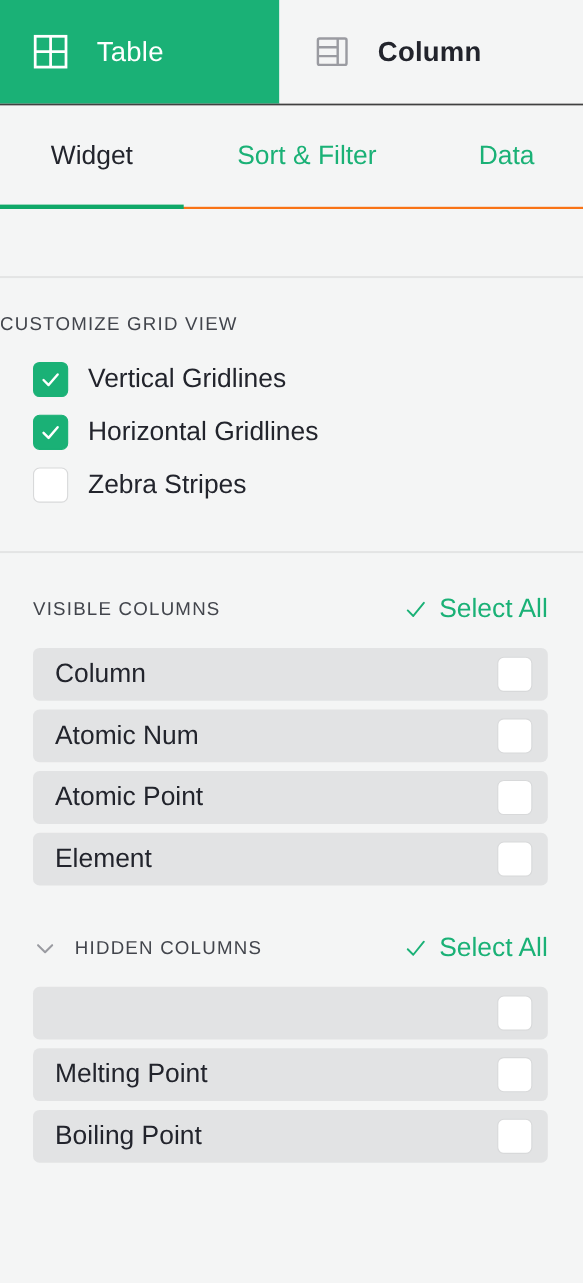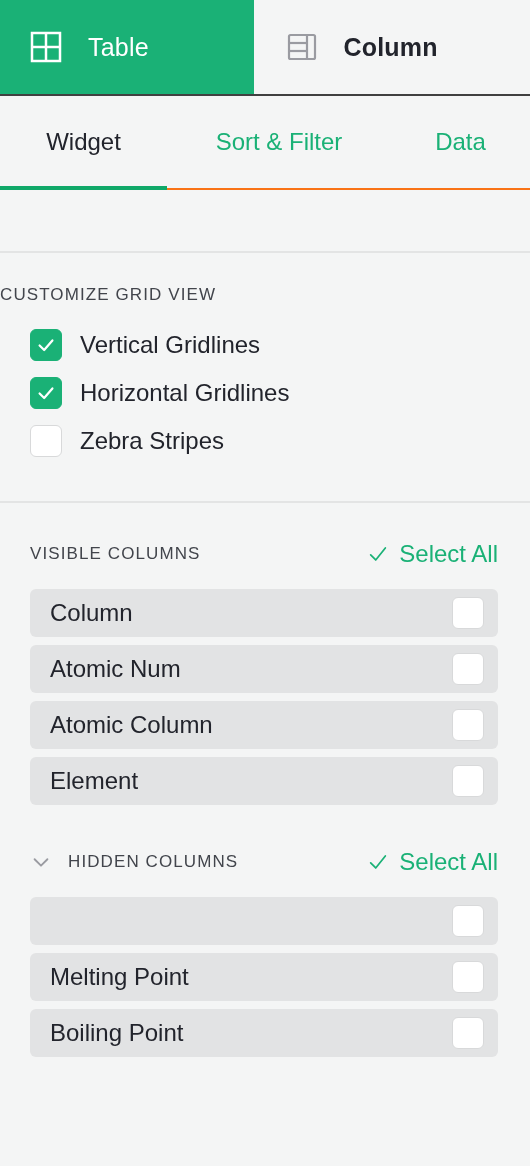--- a/index.html
+++ b/index.html
@@ -314,21 +314,21 @@
       <span class="col-row-label">Column</span>
       <span class="cb off"></span>
     </div>
 
     <div class="col-row">
       <span class="col-row-label">Atomic Num</span>
       <span class="cb off"></span>
     </div>
 
     <div class="col-row">
-      <span class="col-row-label">Atomic Column</span>
+      <span class="col-row-label">Atomic Point</span>
       <span class="cb off"></span>
     </div>
 
     <div class="col-row">
       <span class="col-row-label">Element</span>
       <span class="cb off"></span>
     </div>
 
   </div>
 

